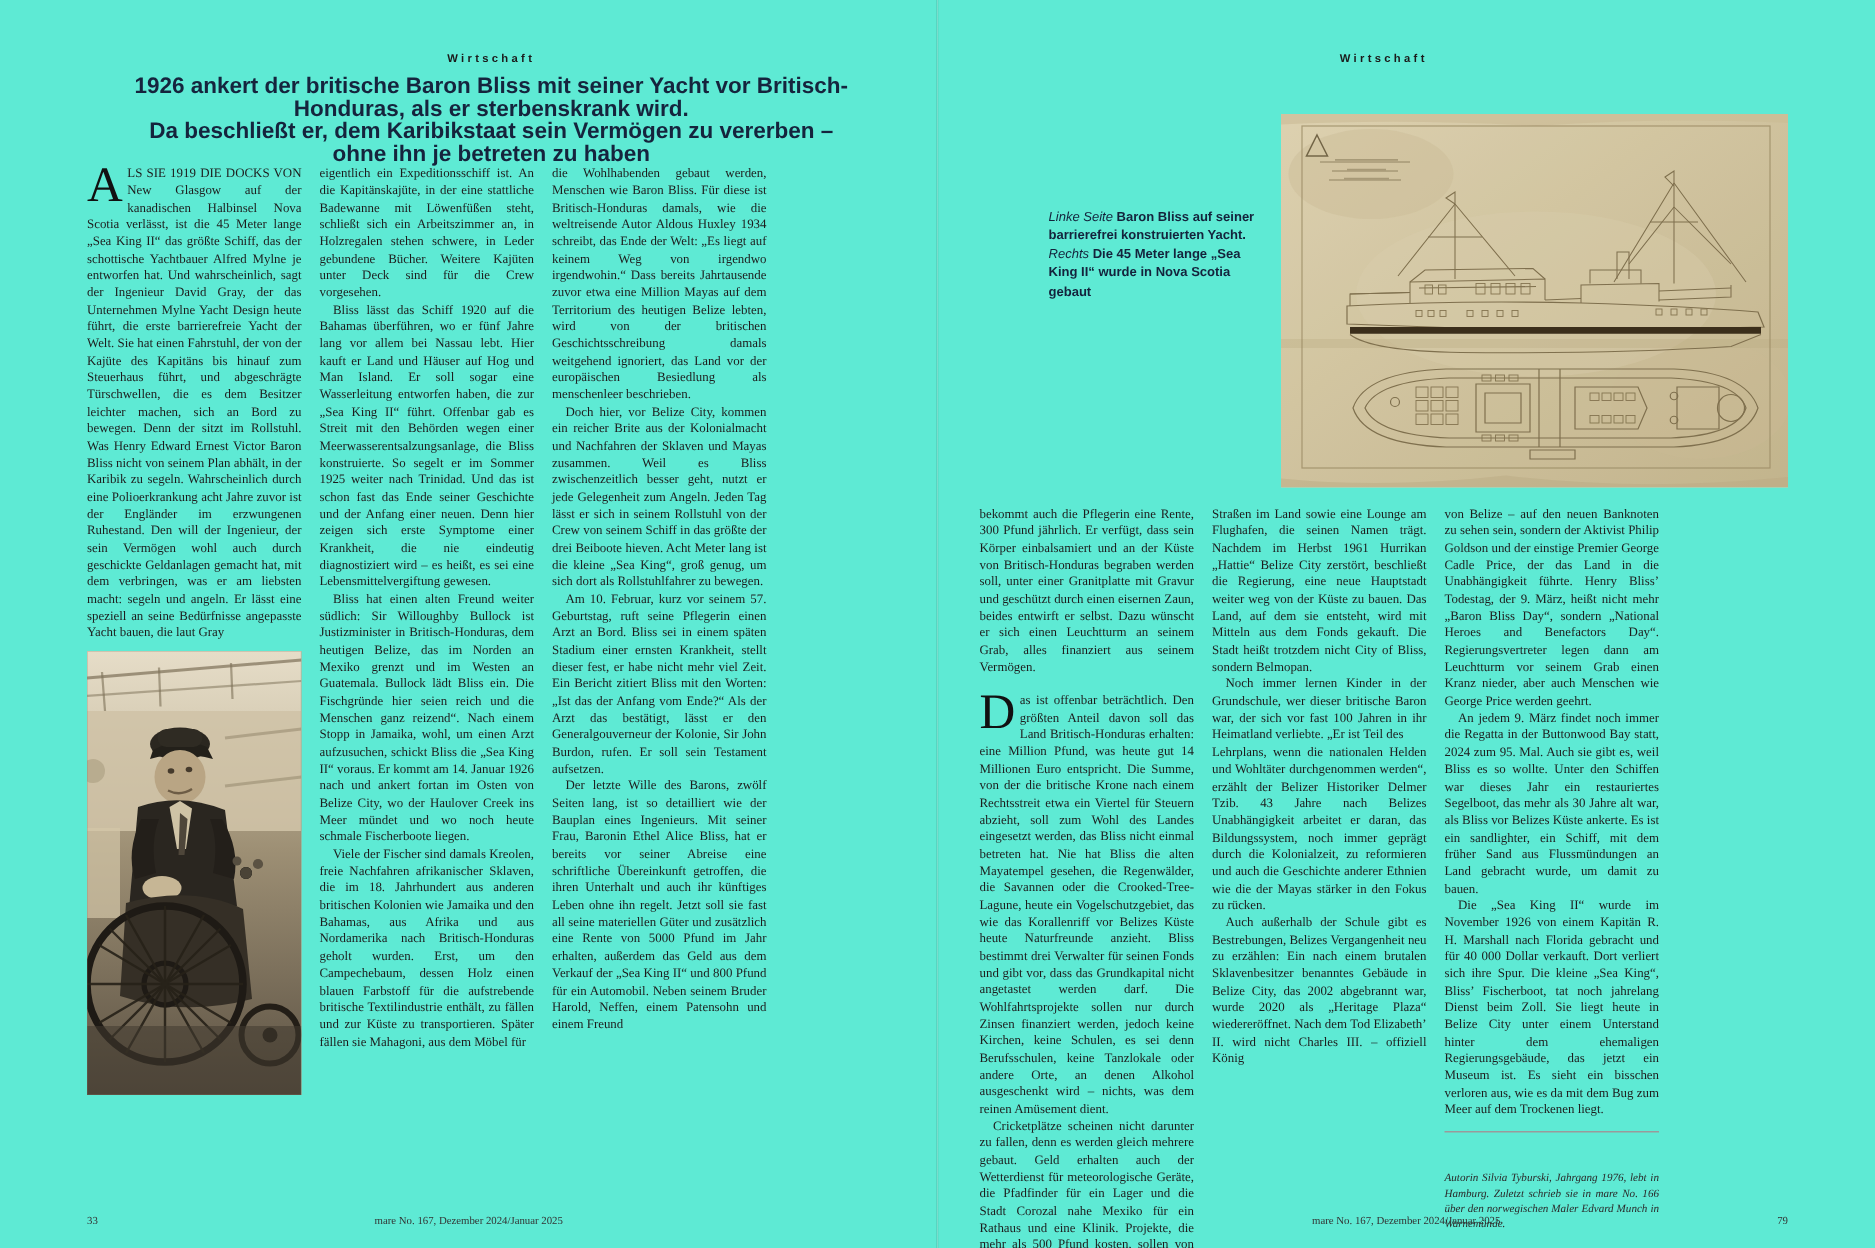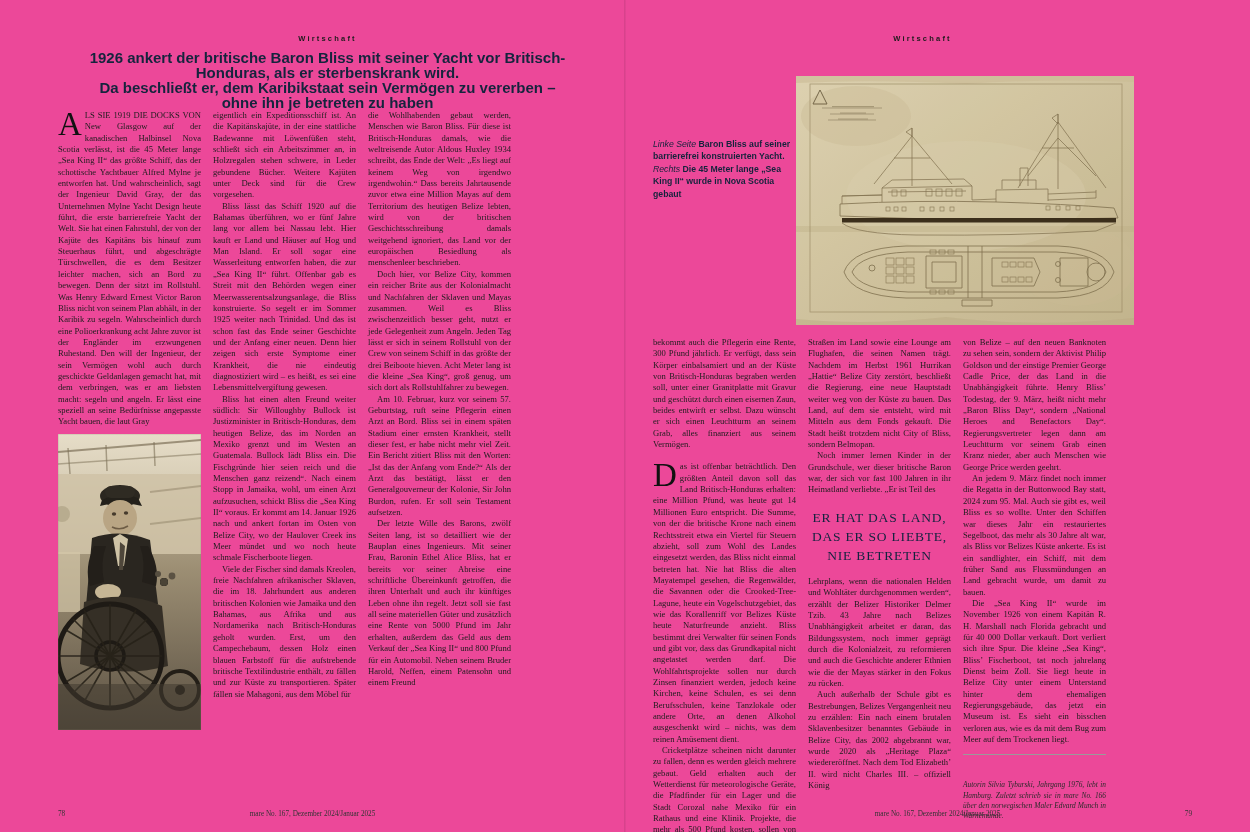--- a/index.html
+++ b/index.html
@@ -3,21 +3,21 @@
 <meta charset="utf-8">
 <style>
   html,body{margin:0;padding:0;}
   body{
     width:1250px;height:832px;
     background:#f2f2ef;
     font-family:"Liberation Sans", sans-serif;
     overflow:hidden;
   }
   .spread{position:relative;width:1250px;height:832px;display:flex;}
-  .page{position:relative;width:625px;height:832px;background:#ec4899;box-sizing:border-box;}
+  .page{position:relative;width:625px;height:832px;background:#5eead4;box-sizing:border-box;}
   .page.left{padding:28px 28px 0 58px;}
   .page.right{padding:28px 58px 0 28px;}
   .gutter{position:absolute;left:624px;top:0;width:2px;height:832px;
           background:linear-gradient(to right,rgba(0,0,0,0.10),rgba(0,0,0,0.03));}
 
   
   .runhead{
     text-align:center;font-size:7.5px;font-weight:bold;letter-spacing:2.2px;
     color:#1b1b1b;text-transform:none;margin:0;padding-top:6px;height:14px;
   }
@@ -190,30 +190,30 @@
 
       <div class="col">
         <p>die Wohlhabenden gebaut werden, Menschen wie Baron Bliss. Für diese ist Britisch-Honduras damals, wie die weltreisende Autor Aldous Huxley 1934 schreibt, das Ende der Welt: „Es liegt auf keinem Weg von irgendwo irgendwohin.“ Dass bereits Jahrtausende zuvor etwa eine Million Mayas auf dem Territorium des heutigen Belize lebten, wird von der britischen Geschichtsschreibung damals weitgehend ignoriert, das Land vor der europäischen Besiedlung als menschenleer beschrieben.</p>
         <p class="ind">Doch hier, vor Belize City, kommen ein reicher Brite aus der Kolonialmacht und Nachfahren der Sklaven und Mayas zusammen. Weil es Bliss zwischenzeitlich besser geht, nutzt er jede Gelegenheit zum Angeln. Jeden Tag lässt er sich in seinem Rollstuhl von der Crew von seinem Schiff in das größte der drei Beiboote hieven. Acht Meter lang ist die kleine „Sea King“, groß genug, um sich dort als Rollstuhlfahrer zu bewegen.</p>
         <p class="ind">Am 10. Februar, kurz vor seinem 57. Geburtstag, ruft seine Pflegerin einen Arzt an Bord. Bliss sei in einem späten Stadium einer ernsten Krankheit, stellt dieser fest, er habe nicht mehr viel Zeit. Ein Bericht zitiert Bliss mit den Worten: „Ist das der Anfang vom Ende?“ Als der Arzt das bestätigt, lässt er den Generalgouverneur der Kolonie, Sir John Burdon, rufen. Er soll sein Testament aufsetzen.</p>
         <p class="ind">Der letzte Wille des Barons, zwölf Seiten lang, ist so detailliert wie der Bauplan eines Ingenieurs. Mit seiner Frau, Baronin Ethel Alice Bliss, hat er bereits vor seiner Abreise eine schriftliche Übereinkunft getroffen, die ihren Unterhalt und auch ihr künftiges Leben ohne ihn regelt. Jetzt soll sie fast all seine materiellen Güter und zusätzlich eine Rente von 5000 Pfund im Jahr erhalten, außerdem das Geld aus dem Verkauf der „Sea King II“ und 800 Pfund für ein Automobil. Neben seinem Bruder Harold, Neffen, einem Patensohn und einem Freund</p>
       </div>
     </div>
 
     <div class="footer">
-      <span class="pg">78</span>
+      <span class="pg">33</span>
       <div class="issue">mare No. 167, Dezember 2024/Januar 2025</div>
     </div>
   </div>
 
   <div class="page right">
 
     <div class="runhead right">Wirtschaft</div>
 
-    <div style="display:flex;gap:0;margin-top:22px;">
+    <div style="display:flex;gap:12px;margin-top:22px;justify-content:flex-end;">
       <div style="width:143px;padding-top:68px;">
         <p class="caption">
           <i>Linke Seite</i><span> Baron Bliss auf seiner barrierefrei konstruierten Yacht. </span><br>
           <i>Rechts</i><span> Die 45 Meter lange „Sea King II“ wurde in Nova Scotia gebaut</span>
         </p>
       </div>
       <div class="blueprint">
         <svg width="338" height="249" viewBox="0 0 338 249">
           <defs>
             <linearGradient id="pap" x1="0" y1="0" x2="1" y2="1">
@@ -348,25 +348,20 @@
       <div class="col">
         <p>bekommt auch die Pflegerin eine Rente, 300 Pfund jährlich. Er verfügt, dass sein Körper einbalsamiert und an der Küste von Britisch-Honduras begraben werden soll, unter einer Granitplatte mit Gravur und geschützt durch einen eisernen Zaun, beides entwirft er selbst. Dazu wünscht er sich einen Leuchtturm an seinem Grab, alles finanziert aus seinem Vermögen.</p>
         <p class="dropcap" style="margin-top:11px;">Das ist offenbar beträchtlich. Den größten Anteil davon soll das Land Britisch-Honduras erhalten: eine Million Pfund, was heute gut 14 Millionen Euro entspricht. Die Summe, von der die britische Krone nach einem Rechtsstreit etwa ein Viertel für Steuern abzieht, soll zum Wohl des Landes eingesetzt werden, das Bliss nicht einmal betreten hat. Nie hat Bliss die alten Mayatempel gesehen, die Regenwälder, die Savannen oder die Crooked-Tree-Lagune, heute ein Vogelschutzgebiet, das wie das Korallenriff vor Belizes Küste heute Naturfreunde anzieht. Bliss bestimmt drei Verwalter für seinen Fonds und gibt vor, dass das Grundkapital nicht angetastet werden darf. Die Wohlfahrtsprojekte sollen nur durch Zinsen finanziert werden, jedoch keine Kirchen, keine Schulen, es sei denn Berufsschulen, keine Tanzlokale oder andere Orte, an denen Alkohol ausgeschenkt wird – nichts, was dem reinen Amüsement dient.</p>
         <p class="ind">Cricketplätze scheinen nicht darunter zu fallen, denn es werden gleich mehrere gebaut. Geld erhalten auch der Wetterdienst für meteorologische Geräte, die Pfadfinder für ein Lager und die Stadt Corozal nahe Mexiko für ein Rathaus und eine Klinik. Projekte, die mehr als 500 Pfund kosten, sollen von mindestens drei kanadischen Architekten überwacht werden – für sie sollen seinen Namen tragen.</p>
 
       </div>
 
       <div class="col">
         <p>Straßen im Land sowie eine Lounge am Flughafen, die seinen Namen trägt. Nachdem im Herbst 1961 Hurrikan „Hattie“ Belize City zerstört, beschließt die Regierung, eine neue Hauptstadt weiter weg von der Küste zu bauen. Das Land, auf dem sie entsteht, wird mit Mitteln aus dem Fonds gekauft. Die Stadt heißt trotzdem nicht City of Bliss, sondern Belmopan.</p>
         <p class="ind">Noch immer lernen Kinder in der Grundschule, wer dieser britische Baron war, der sich vor fast 100 Jahren in ihr Heimatland verliebte. „Er ist Teil des</p>
-        <div class="pullquote">
-          <div>ER HAT DAS LAND,</div>
-          <div>DAS ER SO LIEBTE,</div>
-          <div>NIE BETRETEN</div>
-        </div>
         <p>Lehrplans, wenn die nationalen Helden und Wohltäter durchgenommen werden“, erzählt der Belizer Historiker Delmer Tzib. 43 Jahre nach Belizes Unabhängigkeit arbeitet er daran, das Bildungssystem, noch immer geprägt durch die Kolonialzeit, zu reformieren und auch die Geschichte anderer Ethnien wie die der Mayas stärker in den Fokus zu rücken.</p>
         <p class="ind">Auch außerhalb der Schule gibt es Bestrebungen, Belizes Vergangenheit neu zu erzählen: Ein nach einem brutalen Sklavenbesitzer benanntes Gebäude in Belize City, das 2002 abgebrannt war, wurde 2020 als „Heritage Plaza“ wiedereröffnet. Nach dem Tod Elizabeth’ II. wird nicht Charles III. – offiziell König</p>
       </div>
 
       <div class="col">
         <p>von Belize – auf den neuen Banknoten zu sehen sein, sondern der Aktivist Philip Goldson und der einstige Premier George Cadle Price, der das Land in die Unabhängigkeit führte. Henry Bliss’ Todestag, der 9. März, heißt nicht mehr „Baron Bliss Day“, sondern „National Heroes and Benefactors Day“. Regierungsvertreter legen dann am Leuchtturm vor seinem Grab einen Kranz nieder, aber auch Menschen wie George Price werden geehrt.</p>
         <p class="ind">An jedem 9. März findet noch immer die Regatta in der Buttonwood Bay statt, 2024 zum 95. Mal. Auch sie gibt es, weil Bliss es so wollte. Unter den Schiffen war dieses Jahr ein restauriertes Segelboot, das mehr als 30 Jahre alt war, als Bliss vor Belizes Küste ankerte. Es ist ein sandlighter, ein Schiff, mit dem früher Sand aus Flussmündungen an Land gebracht wurde, um damit zu bauen.</p>
         <p class="ind">Die „Sea King II“ wurde im November 1926 von einem Kapitän R. H. Marshall nach Florida gebracht und für 40 000 Dollar verkauft. Dort verliert sich ihre Spur. Die kleine „Sea King“, Bliss’ Fischerboot, tat noch jahrelang Dienst beim Zoll. Sie liegt heute in Belize City unter einem Unterstand hinter dem ehemaligen Regierungsgebäude, das jetzt ein Museum ist. Es sieht ein bisschen verloren aus, wie es da mit dem Bug zum Meer auf dem Trockenen liegt.</p>
         <div class="authornote">Autorin Silvia Tyburski, Jahrgang 1976, lebt in Hamburg. Zuletzt schrieb sie in mare No. 166 über den norwegischen Maler Edvard Munch in Warnemünde.</div>
       </div>

